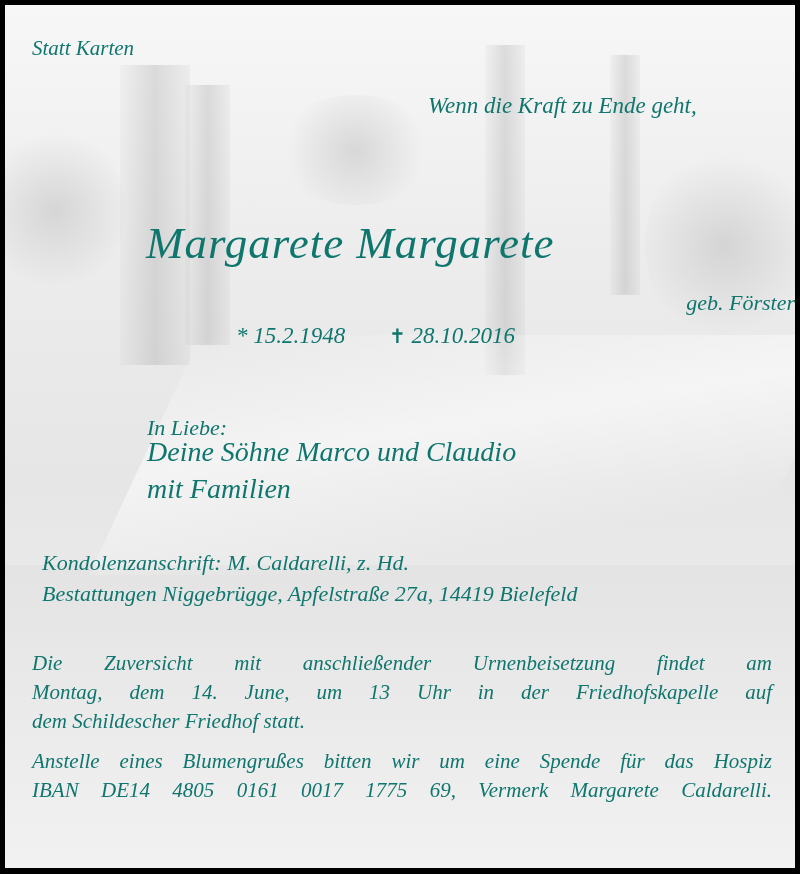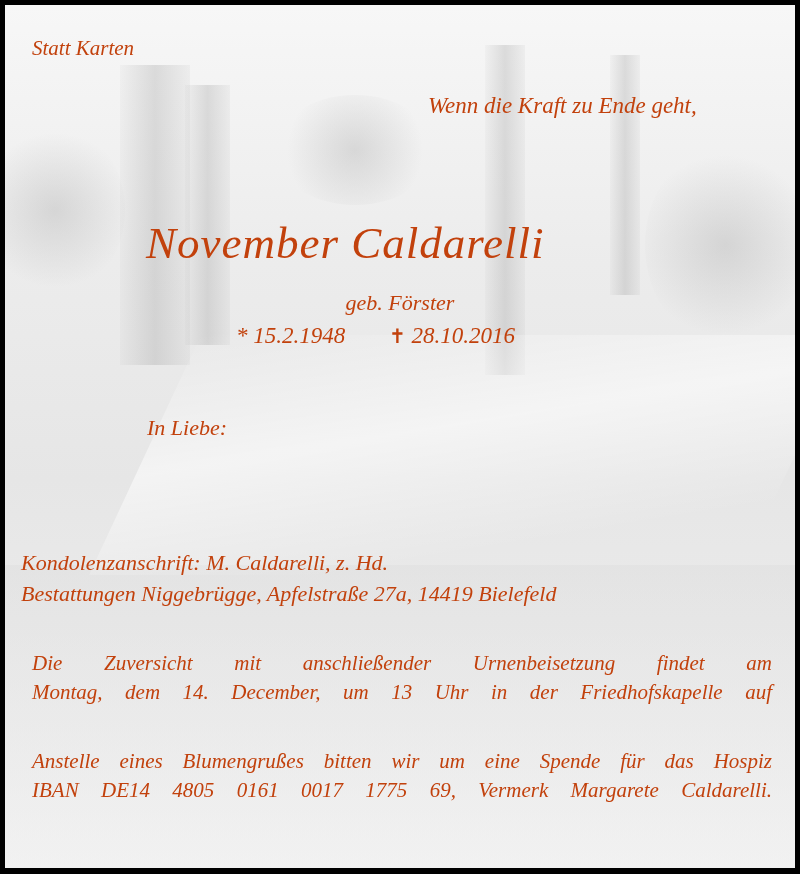--- a/index.html
+++ b/index.html
@@ -1,44 +1,44 @@
 <!DOCTYPE html>
 <html><head>
 <meta charset="utf-8">
 <style>
   html, body { margin: 0; padding: 0; }
   body { width: 800px; height: 874px; background: #000; overflow: hidden; }
   .notice {
     position: absolute; left: 5px; top: 5px; width: 790px; height: 863px;
     background: #f2f2f2; overflow: hidden;
     font-family: "Liberation Serif", "DejaVu Serif", serif;
-    font-style: italic; color: #c2410c;
+    font-style: italic; color: #0f766e;
   }
   
   .bg { position: absolute; inset: 0; }
   .bg .sky { position: absolute; inset: 0;
     background: linear-gradient(180deg, #f7f7f7 0%, #ececec 30%, #e6e6e6 55%, #ebebeb 75%, #f0f0f0 100%); }
   .bg .trunk { position: absolute; background: linear-gradient(90deg, rgba(150,150,150,0.05), rgba(150,150,150,0.28), rgba(150,150,150,0.08)); }
   .bg .foliage { position: absolute; border-radius: 50%; background: radial-gradient(circle, rgba(140,140,140,0.25), rgba(140,140,140,0) 70%); }
   .bg .path { position: absolute; left: 140px; top: 330px; width: 650px; height: 240px;
     background: linear-gradient(170deg, rgba(255,255,255,0) 0%, rgba(255,255,255,0.55) 40%, rgba(255,255,255,0) 80%);
     transform: skewX(-25deg); }
   .bg .ground { position: absolute; left: 0; top: 560px; width: 790px; height: 303px;
     background: linear-gradient(180deg, rgba(220,220,220,0.4), rgba(245,245,245,0.3)); }
 
   .txt { position: absolute; white-space: nowrap; }
   .statt { left: 27px; top: 31px; font-size: 21px; }
   .quote { left: 423px; top: 85px; font-size: 23px; line-height: 31px; }
   .name { left: 141px; top: 212px; font-size: 45px; letter-spacing: 1px; }
-  .geb { left: 0; width: 790px; top: 285px; font-size: 22px; text-align: center; }
+  .geb { left: 0; width: 790px; top: 285px; font-size: 22px; text-align: right; }
   .dates { left: 231px; top: 318px; font-size: 23px; }
   .dates .cross { margin-left: 38px; font-style: normal; font-size: 20px; }
   .love { left: 142px; top: 410px; font-size: 22px; }
   .sons { left: 142px; top: 428px; font-size: 28px; line-height: 37px; }
-  .address { left: 16px; top: 542px; font-size: 22px; line-height: 31px; }
+  .address { left: 37px; top: 542px; font-size: 22px; line-height: 31px; }
   .para { position: absolute; left: 27px; width: 740px; font-size: 21px; line-height: 29px; white-space: normal; }
   .ceremony { top: 644px; text-align: justify; }
   .donation { top: 742px; font-style: italic; }
   .line-j { display: block; text-align: justify; text-align-last: justify; }
 </style>
 </head>
 <body>
 
 <div class="notice">
   <div class="bg">
@@ -53,38 +53,43 @@
     <div class="ground"></div>
     <div class="path"></div>
   </div>
 
   <div class="txt statt">Statt Karten</div>
 
   <div class="txt quote">
     <div>Wenn die Kraft zu Ende geht,</div>
   </div>
 
-  <div class="txt name">November Caldarelli</div>
+  <div class="txt name">Margarete Margarete</div>
   <div class="txt geb">geb. Förster</div>
 
   <div class="txt dates">
     <span>* 15.2.1948</span>
     <span class="cross">✝</span>
     <span>28.10.2016</span>
   </div>
 
   <div class="txt love">In Liebe:</div>
+  <div class="txt sons">
+    <div>Deine Söhne Marco und Claudio</div>
+    <div>mit Familien</div>
+  </div>
 
   <div class="txt address">
     <div>Kondolenzanschrift: M. Caldarelli, z. Hd.</div>
     <div>Bestattungen Niggebrügge, Apfelstraße 27a, 14419 Bielefeld</div>
   </div>
 
   <div class="para ceremony">
     <span class="line-j">Die Zuversicht mit anschließender Urnenbeisetzung findet am</span>
-    <span class="line-j">Montag, dem 14. December, um 13 Uhr in der Friedhofskapelle auf</span>
+    <span class="line-j">Montag, dem 14. June, um 13 Uhr in der Friedhofskapelle auf</span>
+    <span style="display:block">dem Schildescher Friedhof statt.</span>
   </div>
 
   <div class="para donation">
     <span class="line-j">Anstelle eines Blumengrußes bitten wir um eine Spende für das Hospiz</span>
     <span class="line-j">IBAN DE14 4805 0161 0017 1775 69, Vermerk Margarete Caldarelli.</span>
   </div>
 </div>
 
 </body></html>

